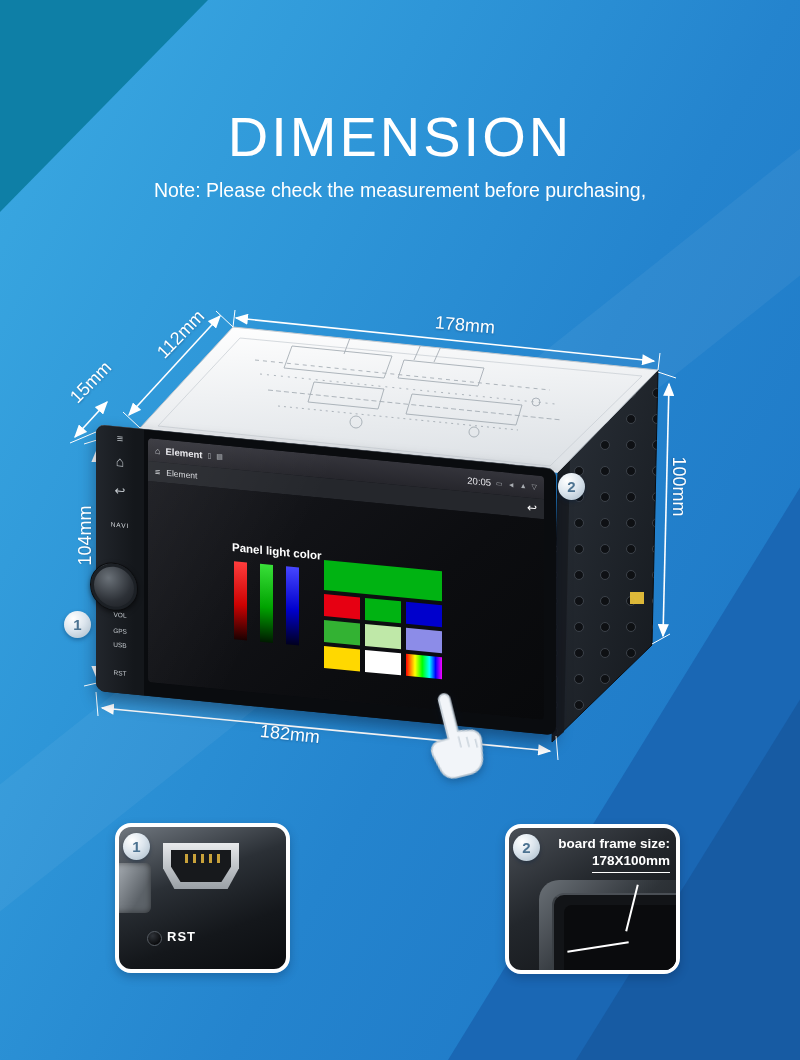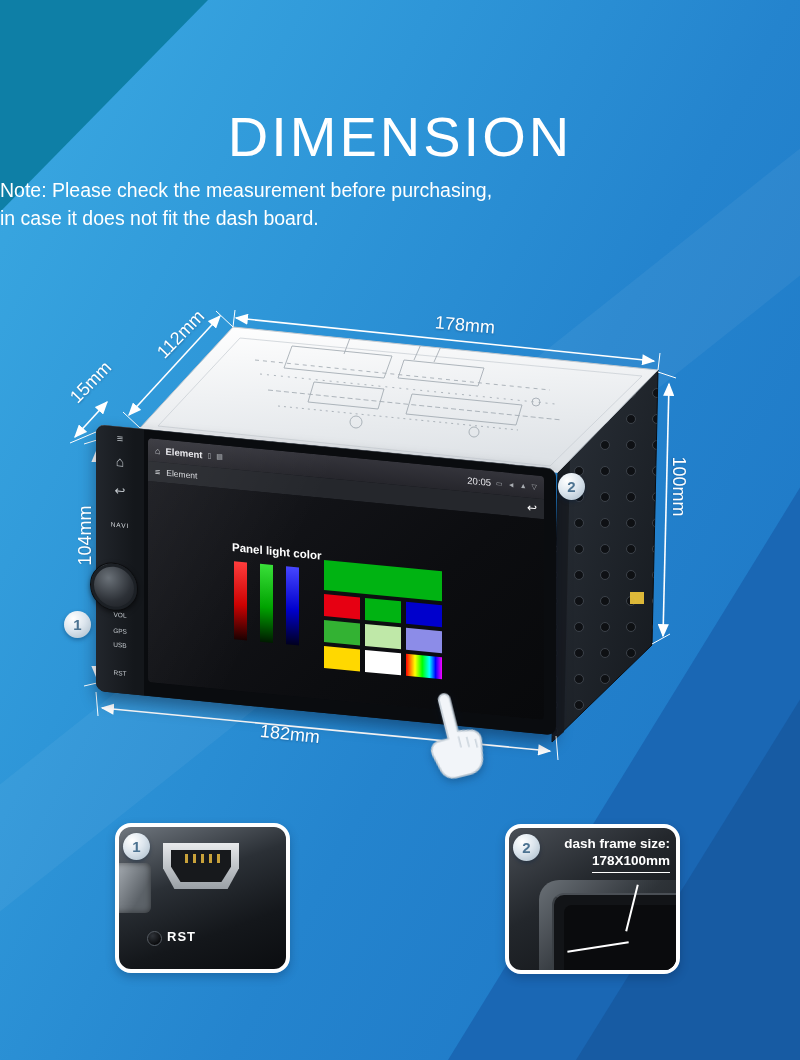--- a/index.html
+++ b/index.html
@@ -9,21 +9,21 @@
   }
   .layer{position:absolute;inset:0;}
   .bg-base{background:linear-gradient(118deg,#3baae2 0%,#2e96d8 32%,#2484ce 58%,#1c73c3 100%);}
   .bg-stripe{clip-path:polygon(0 74%,100% 14%,100% 26%,0 86%);background:rgba(255,255,255,0.05);}
   .bg-tri-br{clip-path:polygon(56% 100%,100% 46%,100% 100%);}
   .bg-tri-br2{clip-path:polygon(72% 100%,100% 66%,100% 100%);background:rgba(10,40,90,0.18);}
   .bg-tri-tl{clip-path:polygon(0 0,26% 0,0 20%);}
 
   .title{position:absolute;top:104px;left:0;width:100%;text-align:center;color:#fff;
     font-size:56px;font-weight:400;letter-spacing:3px;z-index:4;}
-  .note{position:absolute;top:176px;left:0;width:100%;text-align:left;color:#fff;
+  .note{position:absolute;top:176px;left:0;width:100%;text-align:center;color:#fff;
     font-size:19.5px;line-height:1.45;z-index:4;}
 
   .device-svg{position:absolute;left:50px;top:280px;z-index:2;}
 
   
   .dim{position:absolute;color:#fff;font-size:18px;text-align:center;z-index:4;
     text-shadow:0 1px 2px rgba(0,40,80,.35);}
   .dim-178{left:420px;top:315px;width:90px;transform:rotate(5deg);}
   .dim-112{left:138px;top:324px;width:86px;transform:rotate(-46deg);}
   .dim-15{left:56px;top:372px;width:70px;transform:rotate(-46deg);}
@@ -126,21 +126,20 @@
 
 <div class="layer bg-base"></div>
 <div class="layer bg-stripe"></div>
 <div class="layer bg-tri-br" style="background: rgb(26, 103, 180);"></div>
 <div class="layer bg-tri-br2"></div>
 <div class="layer bg-tri-tl" style="background: rgb(14, 127, 166);"></div>
 
 <div class="title">DIMENSION</div>
 <div class="note">
   <div>Note: Please check the measurement before purchasing,</div>
-  <div>in case it does not fit the dash board.</div>
 </div>
 
 <svg class="device-svg" width="680" height="540" viewBox="0 0 680 540">
   <defs>
     <marker id="ah" viewBox="0 0 10 8" markerWidth="9" markerHeight="7" refX="8.5" refY="4" orient="auto-start-reverse">
       <path d="M0 0 L9.5 4 L0 8 z" fill="#ffffff"></path>
     </marker>
     <pattern id="holes" width="26" height="26" patternUnits="userSpaceOnUse">
       <circle cx="9" cy="9" r="4.5" fill="#0c0e11" stroke="#3d434b" stroke-width="1"></circle>
     </pattern>
@@ -310,17 +309,17 @@
 
 <div class="card card-2">
   <div class="frame-corner">
     <div class="frame-inner">
       <div class="frame-core"></div>
     </div>
   </div>
   <div class="mline mline-v"></div>
   <div class="mline mline-h"></div>
   <div class="frame-text">
-    <div>dash frame size:</div>
+    <div>board frame size:</div>
     <div class="u">178X100mm</div>
   </div>
   <div class="badge">2</div>
 </div>
 
 </body></html>

